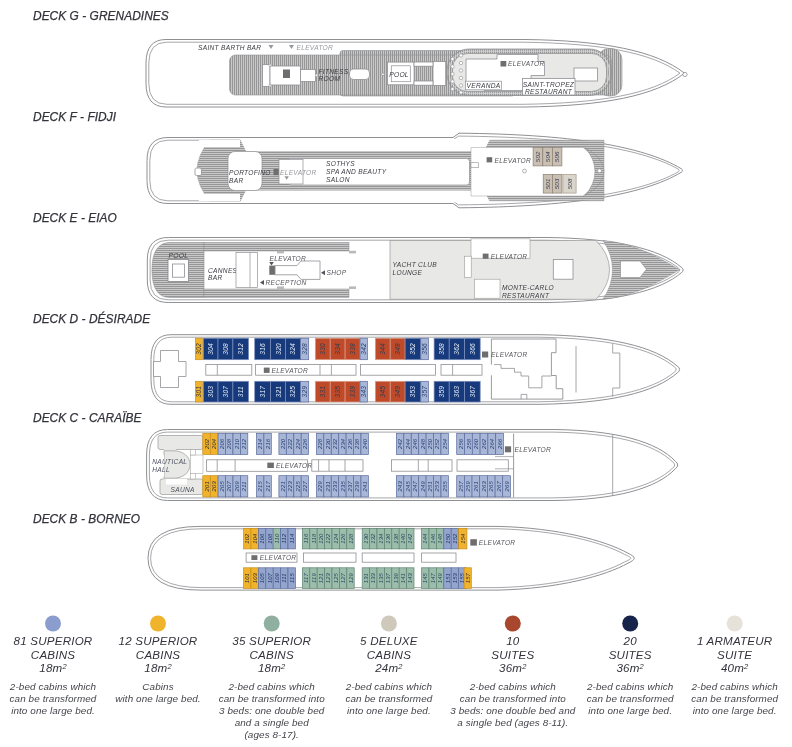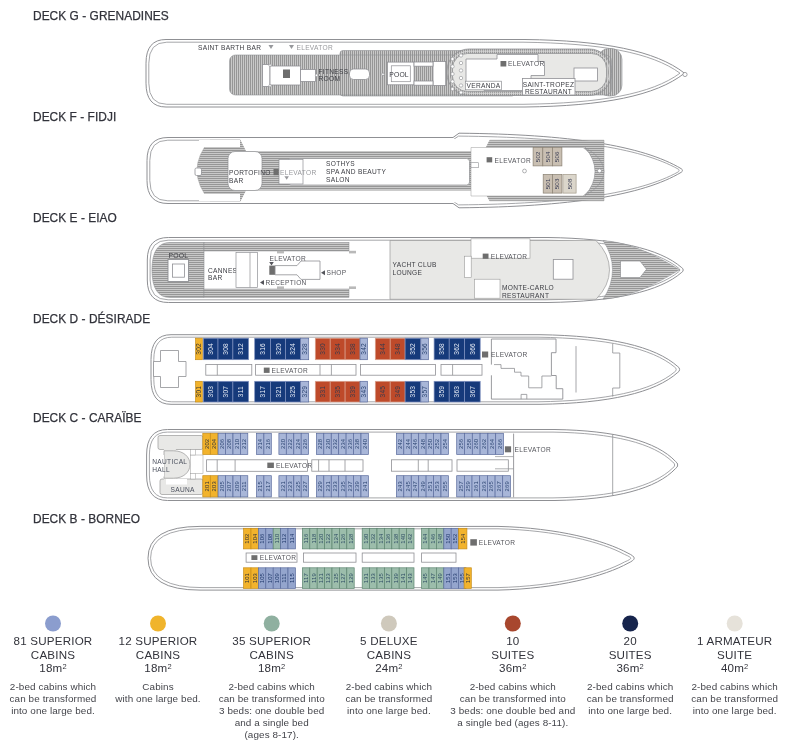--- a/index.html
+++ b/index.html
@@ -1,14 +1,14 @@
 <!DOCTYPE html>
 <html><head><meta charset="utf-8"><style>
 html,body{margin:0;padding:0;background:#fff;}
-.page{position:relative;width:792px;height:747px;overflow:hidden;font-family:"Liberation Sans",sans-serif;}
+.page{position:relative;width:792px;height:747px;overflow:hidden;font-family:"Liberation Sans",sans-serif;font-style:italic;}
 </style></head><body>
 <div class="page">
 <svg width="792" height="747" viewBox="0 0 792 747" font-family="Liberation Sans, sans-serif">
 <defs>
 <pattern id="hv" width="2" height="2" patternUnits="userSpaceOnUse">
           <rect width="2" height="2" fill="#c9c9c9"></rect>
           <rect width="1" height="2" fill="#969696"></rect>
         </pattern>
 <pattern id="hh" width="2" height="2" patternUnits="userSpaceOnUse">
           <rect width="2" height="2" fill="#c9c9c9"></rect>

